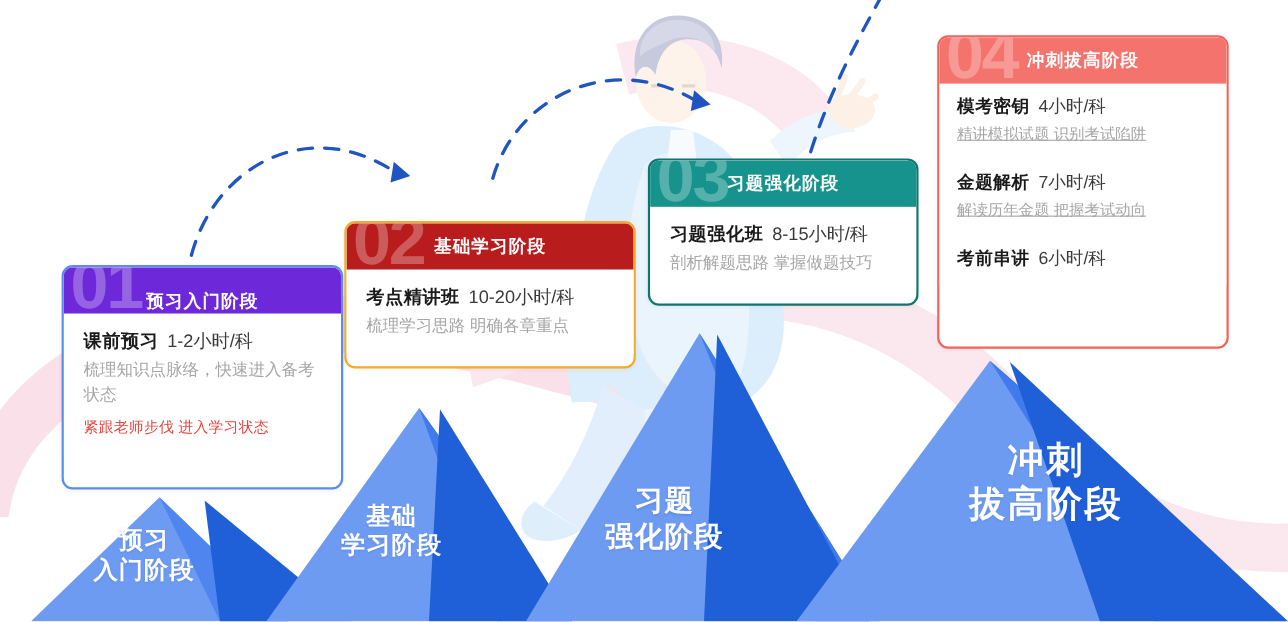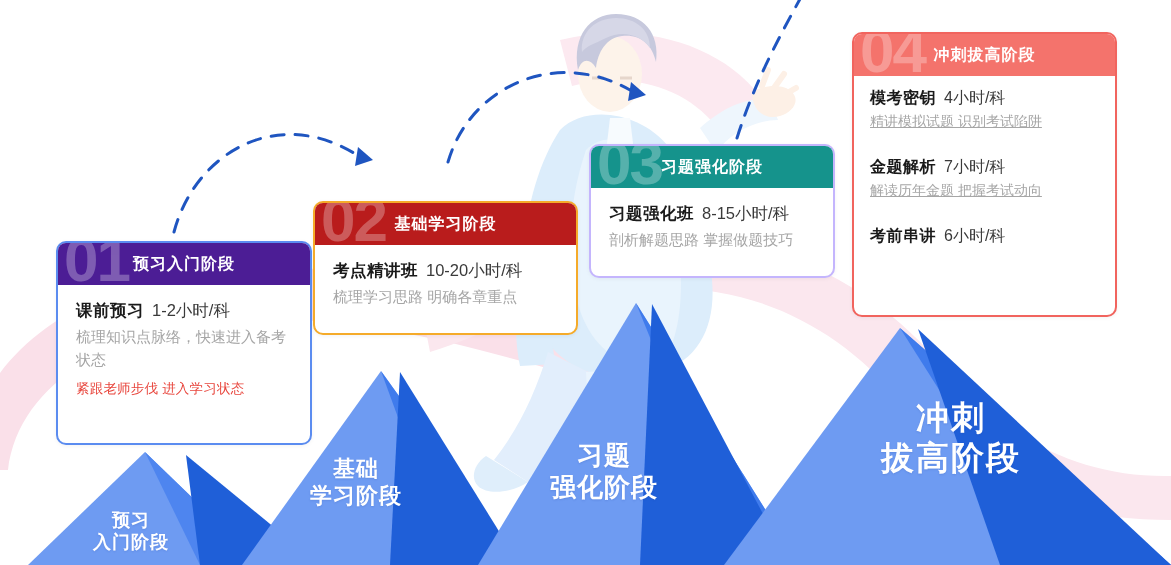--- a/index.html
+++ b/index.html
@@ -71,43 +71,43 @@
     font-size:13.5px;
     color:#e8453c;
     line-height:1.5;
     margin-top:8px;
     letter-spacing:.2px;
   }
   .grp + .grp { margin-top:22px; }
 
   
   #card1 { left:56px;  top:241px; width:256px; height:204px; border:2px solid #5b8cf0; }
-  #card1 .card-head { background:#4c1d95; }
+  #card1 .card-head { background:#6d28d9;align-items:flex-end; }
   #card2 { left:313px; top:201px; width:265px; height:134px; border:2px solid #f5ab2a; }
   #card2 .card-head { background:#b91c1c; }
-  #card3 { left:589px; top:144px; width:246px; height:134px; border:2px solid #c4b5fd; }
+  #card3 { left:589px; top:144px; width:246px; height:134px; border:2px solid #0f766e; }
   #card3 .card-head { background:#15938c; }
   #card4 { left:852px; top:32px;  width:265px; height:285px; border:2px solid #f1645e; }
   #card4 .card-head { background:#f4736c; }
   #card4 .card-body { padding:10px 14px 12px 16px; }
   #card4 .row-main { font-size:16px; }
   #card4 .row-sub  { font-size:14px;text-decoration:underline; }
 
   
   .mlabel {
     position:absolute;
     color:#ffffff;
     font-weight:bold;
     text-align:center;
     line-height:1.22;
     letter-spacing:1px;
     white-space:pre-line;
     text-shadow:0 1px 2px rgba(40,70,160,.18);
   }
-  #ml1 { left:66px;  top:478px; width:130px; font-size:18px;margin-top:32px; }
+  #ml1 { left:66px;  top:478px; width:130px; font-size:22px; }
   #ml2 { left:283px; top:456px; width:146px; font-size:22px; }
   #ml3 { left:519px; top:440px; width:170px; font-size:26px; }
   #ml4 { left:841px; top:398px; width:220px; font-size:33px; letter-spacing:2px; }
 </style>
 </head>
 <body>
 
 <div id="stage">
 
   <svg class="bg-layer" viewBox="0 0 1171 565" width="1171" height="565" preserveAspectRatio="none">

